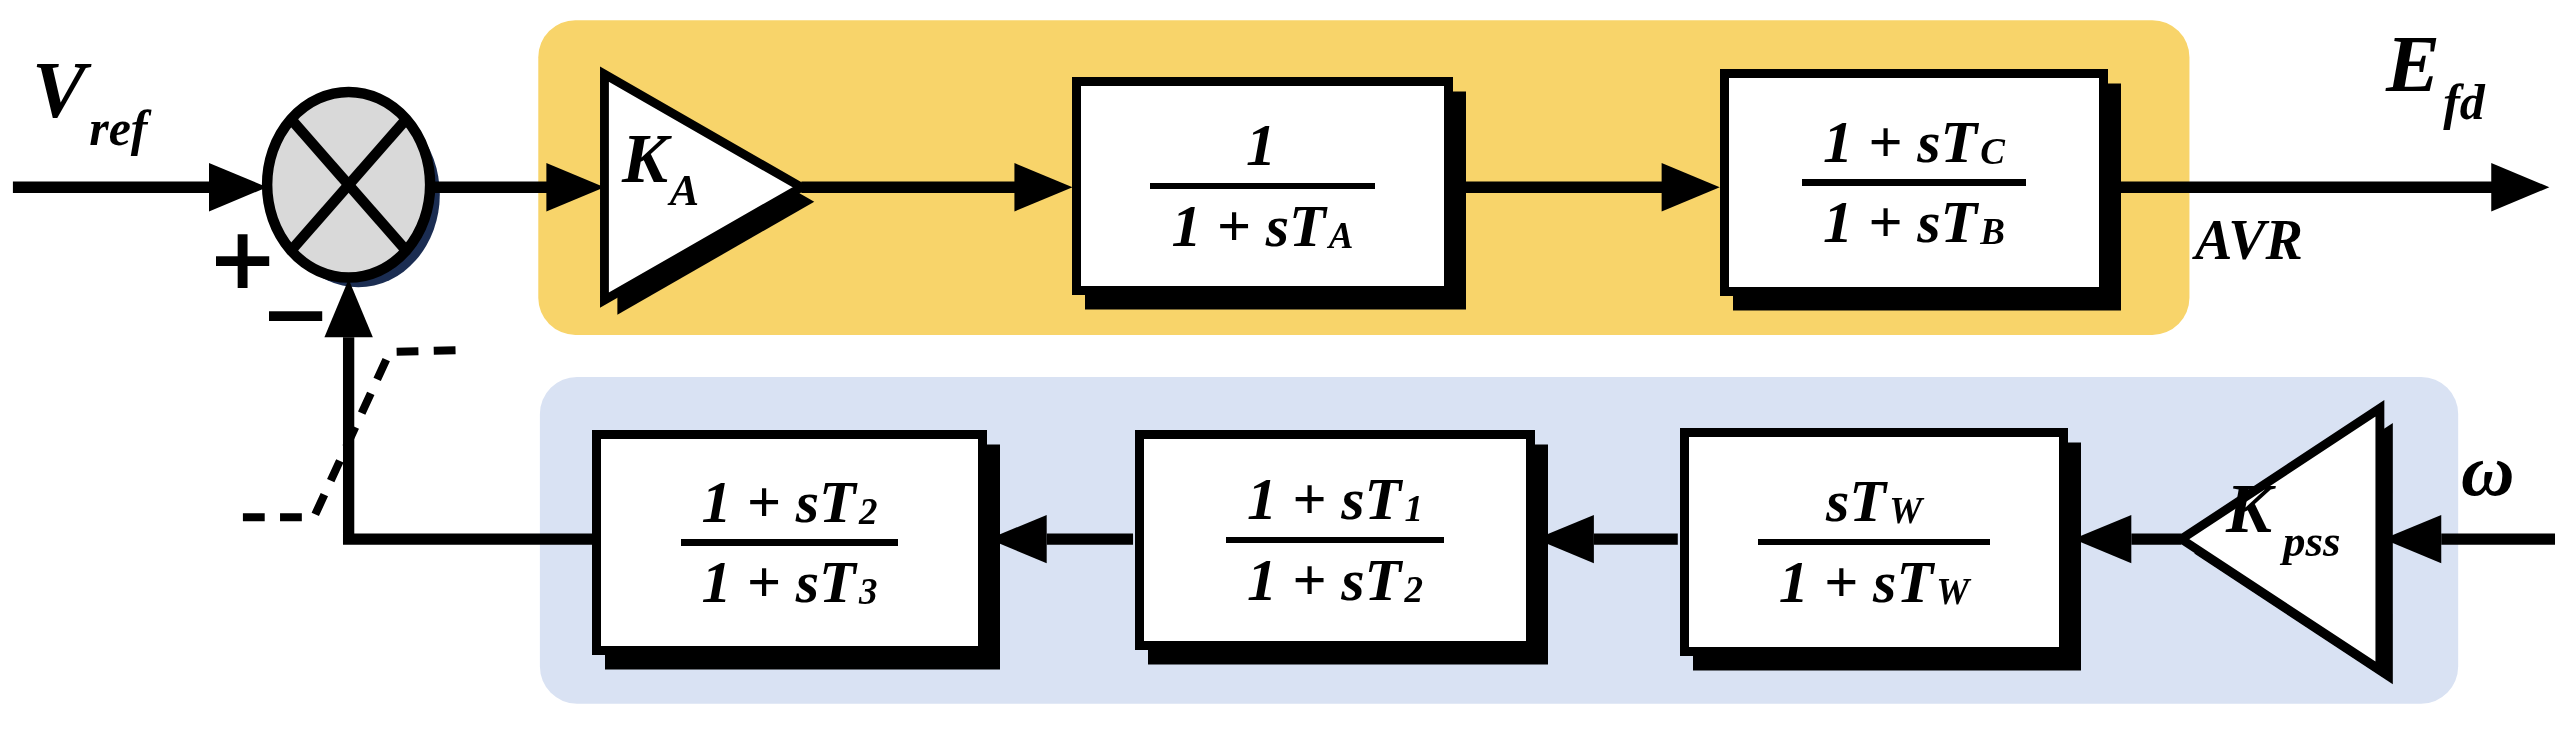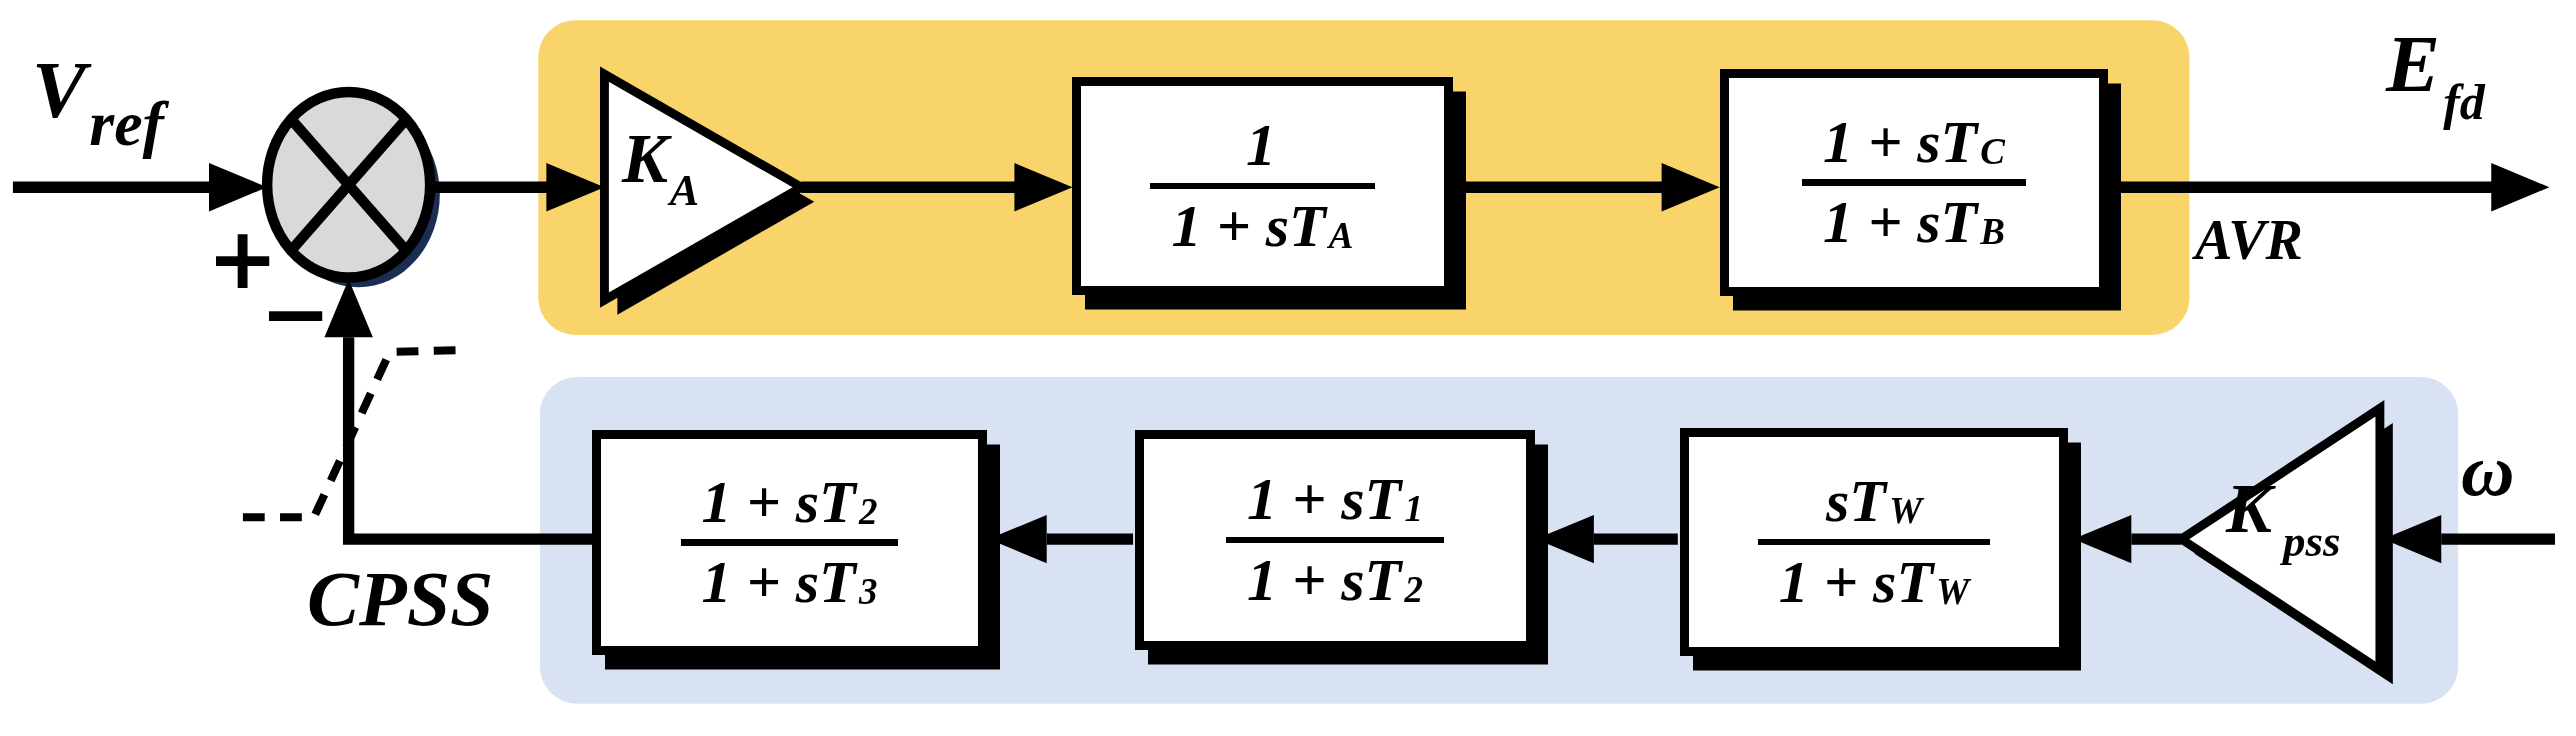--- a/index.html
+++ b/index.html
@@ -140,32 +140,31 @@
         </div>
       <div class="fbar"></div>
       <div class="frow">
           <span>1 + sT</span>
           <span class="sub">3</span>
         </div>
     </div>
   </div>
 
   <div class="lbl" style="left:32px;top:50px;font-size:81px;">
-    <span>V</span><span class="sub2" style="font-size:64px;vertical-align:-27.5px;margin-left:3.2px;margin-top:36px;">ref</span>
+    <span>V</span><span class="sub2" style="font-size:50px;vertical-align:-27.5px;margin-left:3.2px;margin-top:36px;">ref</span>
   </div>
 
   <div class="lbl" style="left:2386px;top:24px;font-size:81px;">
     <span>E</span><span class="sub2" style="font-size:50px;vertical-align:-27.5px;margin-left:3.2px;">fd</span>
   </div>
 
   <div class="lbl" style="left:2461px;top:433px;font-size:74px;">ω</div>
 
   <div class="lbl" style="left:2195px;top:212px;font-size:56px;">AVR</div>
 
-  <div class="lbl" style="left:307px;top:560px;font-size:78px;">CPSS</div>
 
   <div class="sign" style="left:207px;top:216px;font-size:85px;">+</div>
 
   <div class="sign" style="left:260px;top:271px;font-size:85px;">−</div>
 
   <div class="lbl" style="left:622px;top:125px;font-size:69px;">
     <span>K</span><span class="sub2" style="font-size:44px;vertical-align:-22.6px;margin-left:1.6px;">A</span>
   </div>
 
   <div class="lbl" style="left:2226px;top:475px;font-size:69px;">

